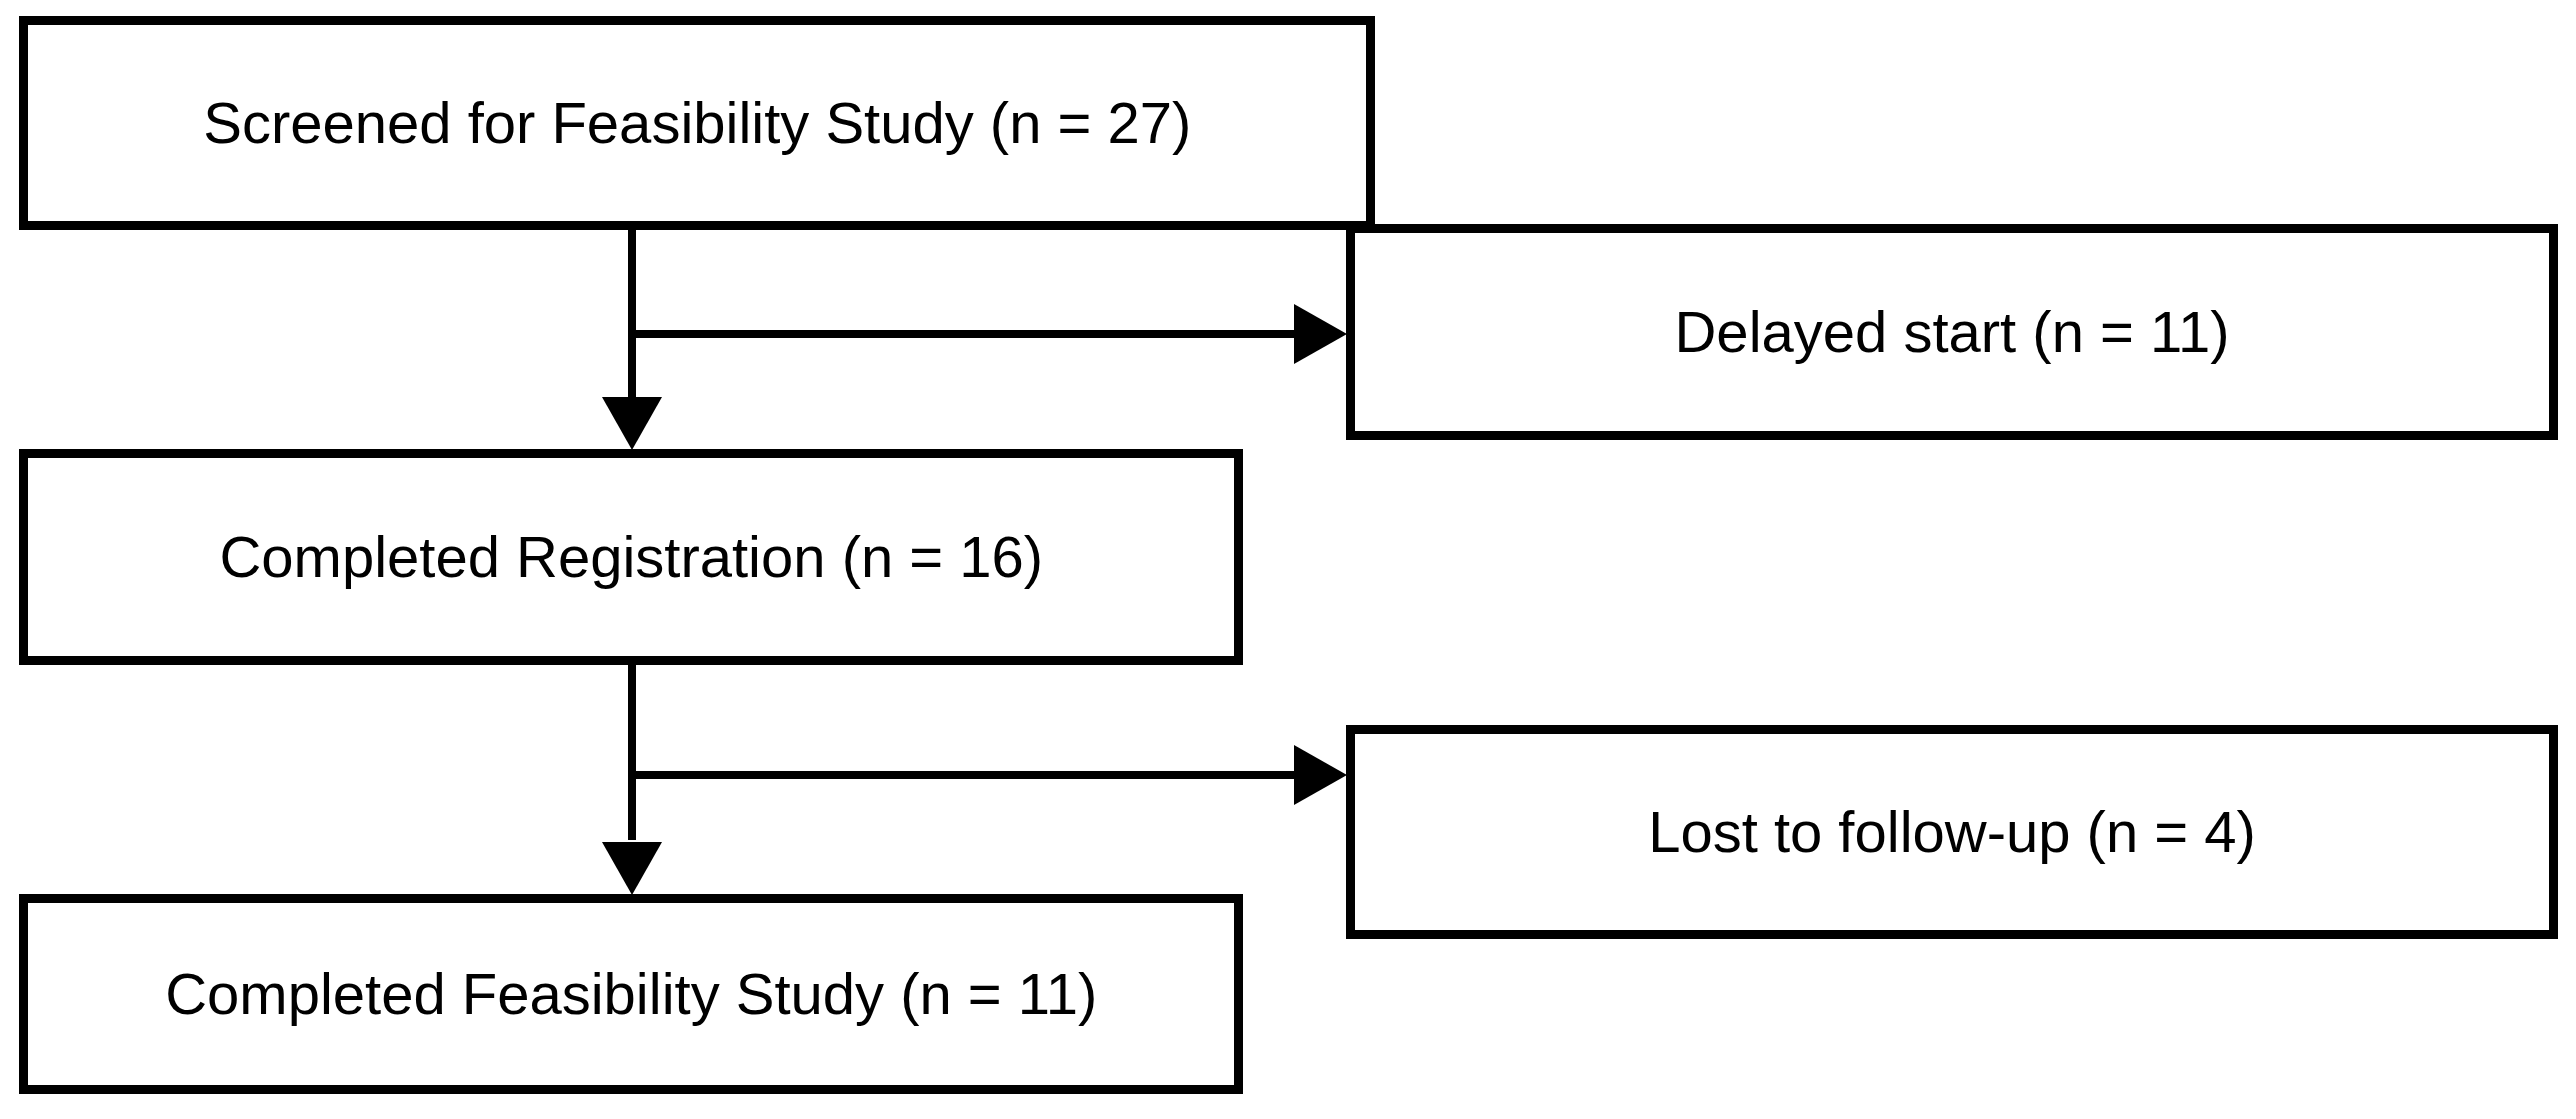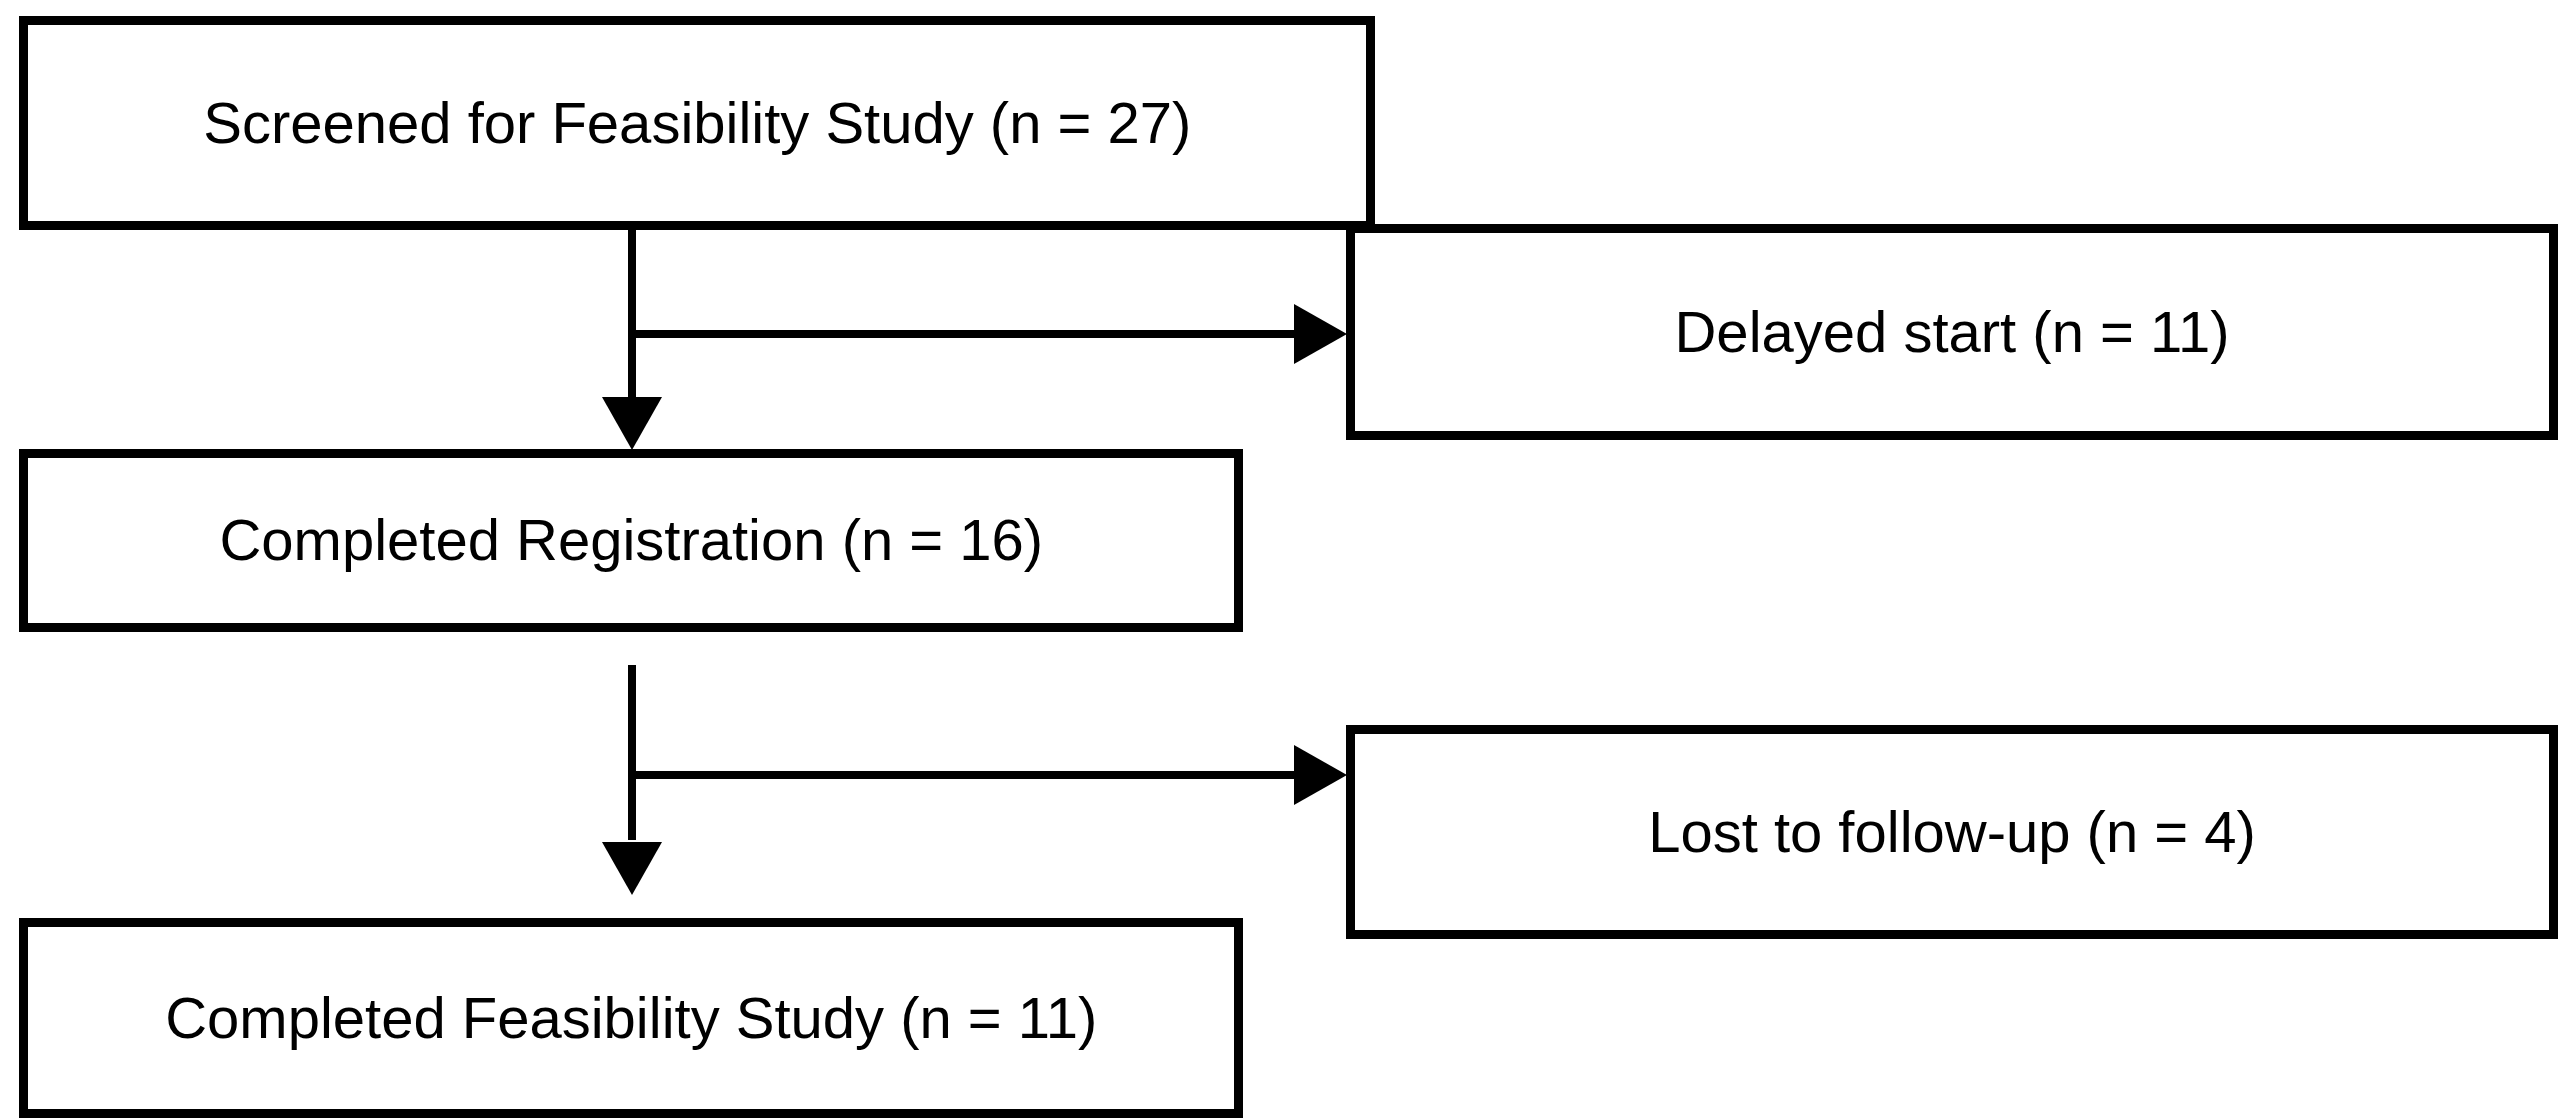--- a/index.html
+++ b/index.html
@@ -24,23 +24,23 @@
     display: flex;
     align-items: center;
     justify-content: center;
     text-align: center;
     font-size: 58px;
     line-height: 1.38;
     letter-spacing: 0px;
   }
   .box-screened     { left: 19.3px;   top: 16px;   width: 1356px; height: 214px; }
   .box-delayed      { left: 1346px; top: 224px;  width: 1212px; height: 216px; text-align: center; }
-  .box-registration { left: 19.3px;   top: 449px;  width: 1224px; height: 183px; text-align: right; }
+  .box-registration { left: 19.3px;   top: 449px;  width: 1224px; height: 216px; text-align: right; }
   .box-lost         { left: 1346px; top: 681px; width: 1212px; height: 214px; margin-top: 44px; }
-  .box-completed    { left: 19.3px;   top: 894px; width: 1224px; height: 200px; margin-top: 24px; }
+  .box-completed    { left: 19.3px;   top: 894px; width: 1224px; height: 200px; }
 
   .line {
     position: absolute;
     background: #000000;
   }
   .vline1 { left: 628px; top: 230px;  width: 7.7px;  height: 173px; }
   .hline1 { left: 628px; top: 330px;  width: 670px; height: 7.7px; }
   .vline2 { left: 628px; top: 665px; width: 7.7px;  height: 175px; }
   .hline2 { left: 628px; top: 771px; width: 670px; height: 7.7px; }
 

